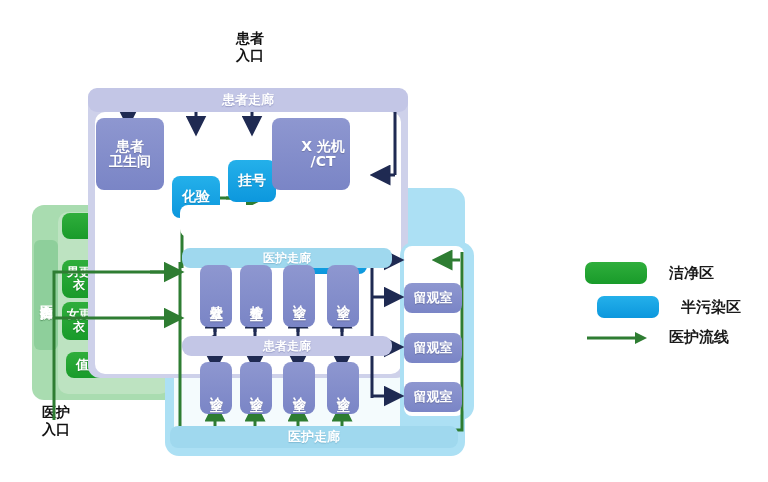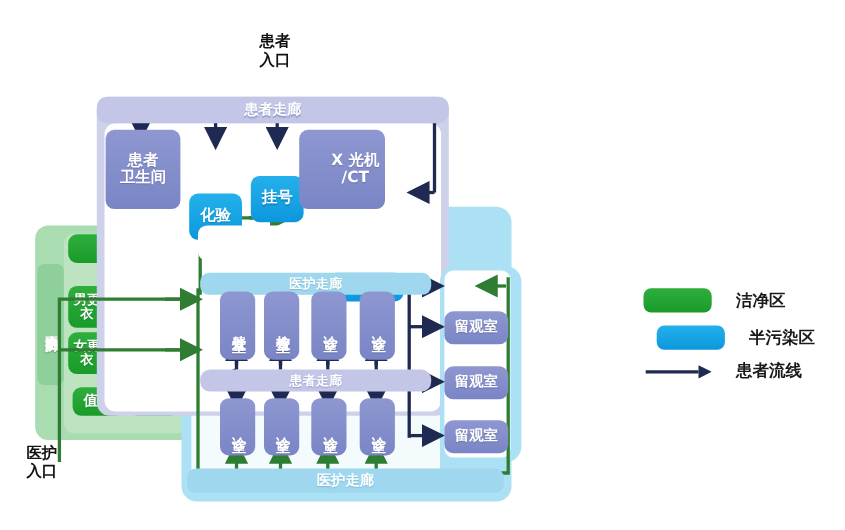--- a/index.html
+++ b/index.html
@@ -63,21 +63,21 @@
 </head>
 <body>
 
 <div class="stage">
 
   <div class="abs entrance-label" style="left:195px;top:30px;width:110px;">
     <div>患者</div>
     <div>入口</div>
   </div>
 
-  <div class="abs entrance-label" style="left:24px;top:404px;width:80px;text-align:left;">
+  <div class="abs entrance-label" style="left:42px;top:404px;width:80px;text-align:left;">
     <div>医护</div>
     <div>入口</div>
   </div>
 
   <div class="abs clean-box" style="left:32px;top:205px;width:145px;height:195px;"></div>
   <div class="abs clean-box-inner" style="left:58px;top:212px;width:112px;height:182px;"></div>
 
   <div class="abs corridor-staff-vertical vertlabel" style="left:34px;top:240px;width:24px;height:110px;background:#8ecf9b;border-radius:6px;
               color:#ffffff;font-weight:bold;font-size:13px;display:flex;align-items:center;justify-content:center;
               text-shadow:0 1px 1px rgba(60,120,70,.5);">医护走廊</div>
@@ -253,22 +253,22 @@
 
   <div class="legend" style="left:585px;top:262px;">
     <div style="display:flex;align-items:center;margin-bottom:12px;">
       <div class="legend-swatch" style="width:62px;height:22px;background:linear-gradient(180deg,#2fae3c,#199b2a);"></div>
       <div class="legend-text" style="margin-left:22px;">洁净区</div>
     </div>
     <div style="display:flex;align-items:center;margin-bottom:10px;margin-left:12px;">
       <div class="legend-swatch" style="width:62px;height:22px;background:linear-gradient(180deg,#24b0ea,#0c97dd);"></div>
       <div class="legend-text" style="margin-left:22px;">半污染区</div>
     </div>
-    <div style="display:flex;align-items:center;">
+    <div style="display:flex;align-items:center;margin-bottom:10px;">
       <svg width="62" height="16">
-        <line x1="2" y1="8" x2="50" y2="8" stroke="#1f2a52" stroke-width="3"></line>
-        <path d="M50,2 L62,8 L50,14 Z" fill="#1f2a52"></path>
+        <line x1="2" y1="8" x2="50" y2="8" stroke="#2e7d32" stroke-width="3"></line>
+        <path d="M50,2 L62,8 L50,14 Z" fill="#2e7d32"></path>
       </svg>
-      <div class="legend-text" style="margin-left:22px;">患者流线</div>
+      <div class="legend-text" style="margin-left:22px;">医护流线</div>
     </div>
   </div>
 
 </div>
 
 </body></html>

